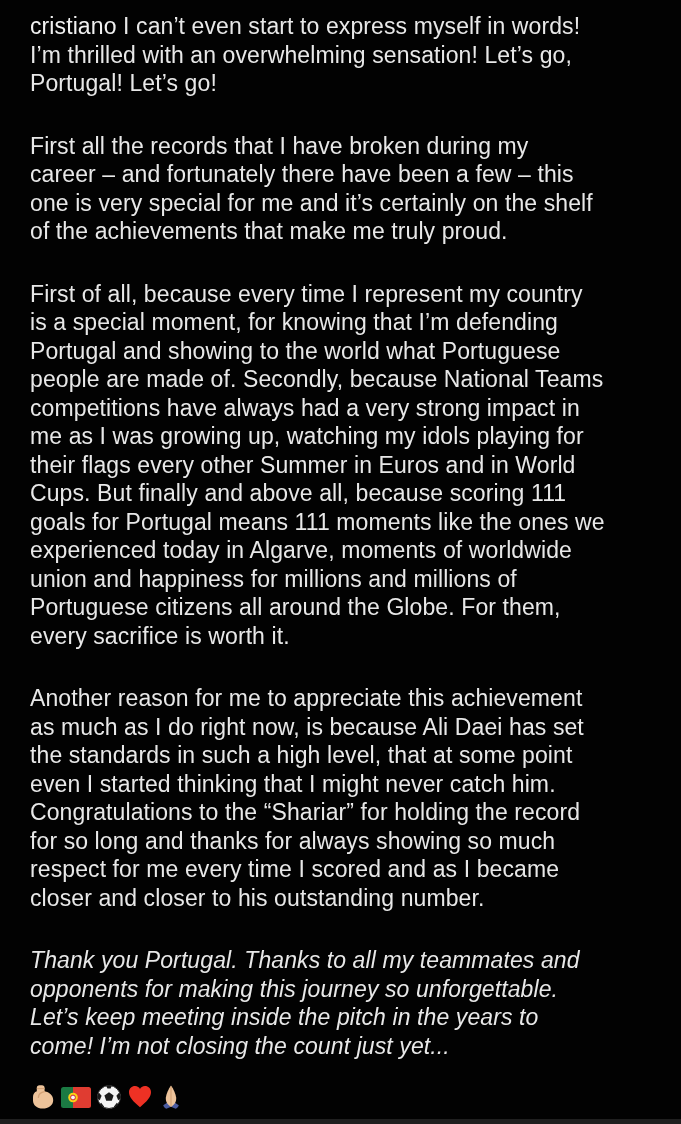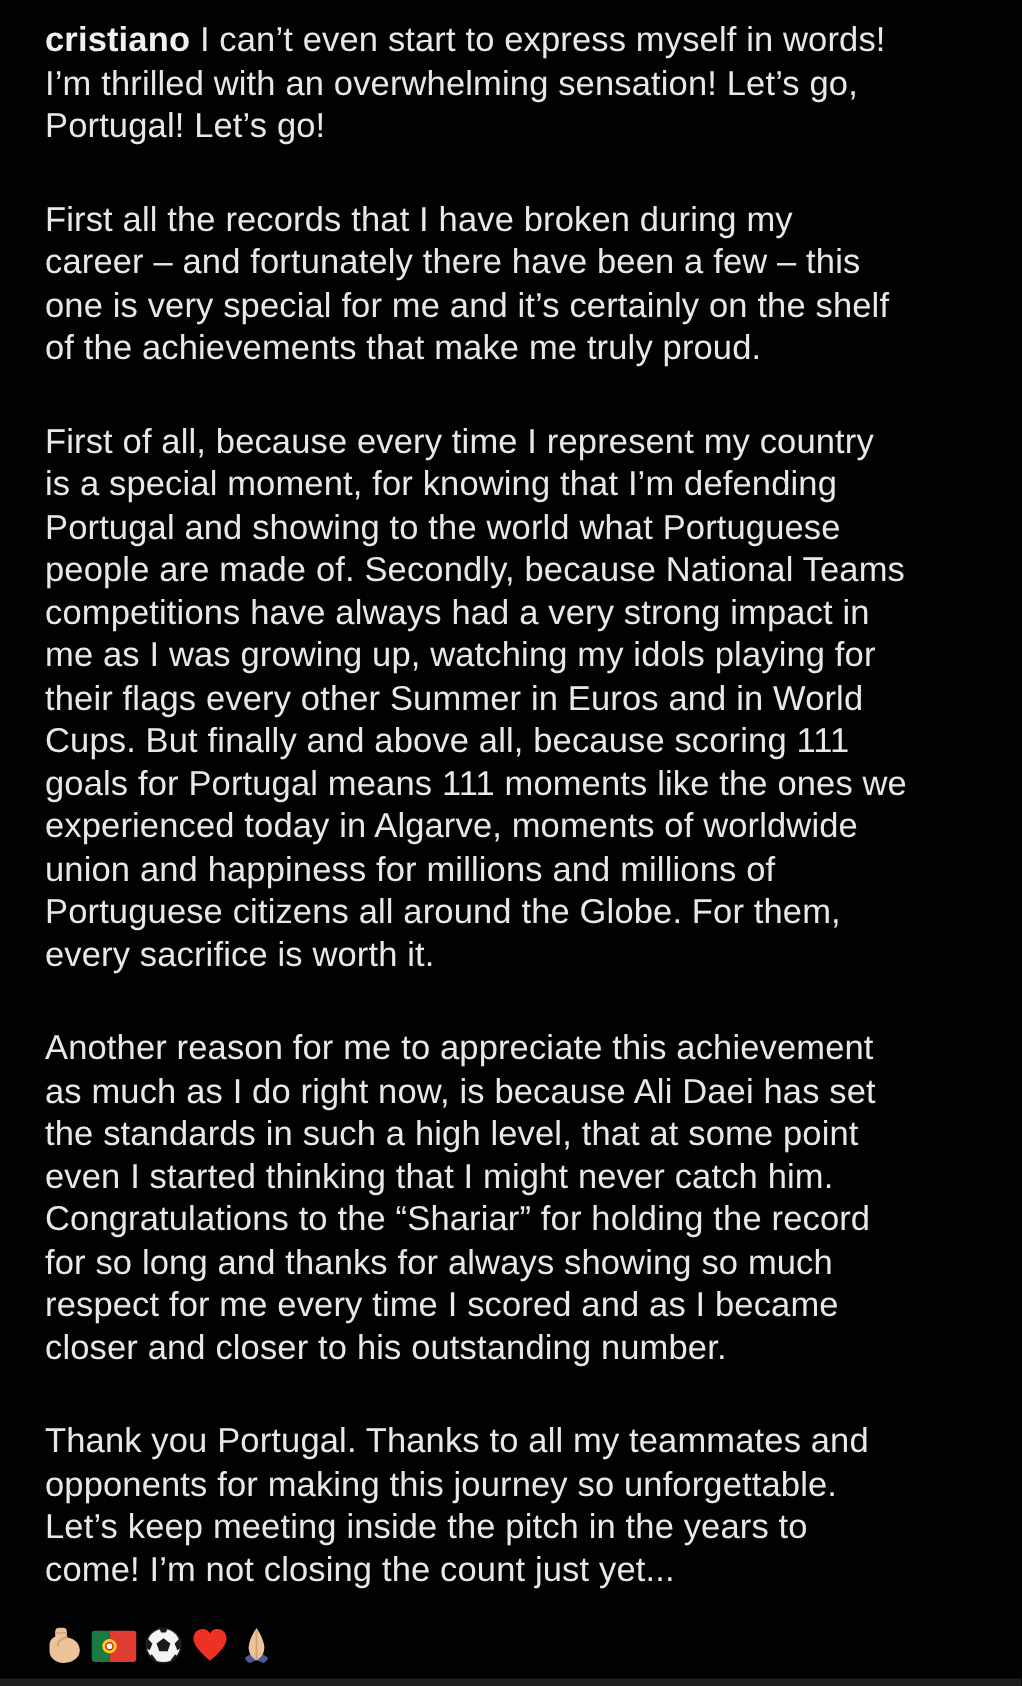--- a/index.html
+++ b/index.html
@@ -20,23 +20,24 @@
     font-size: 23px;
     line-height: 28.5px;
     letter-spacing: 0.1px;
   }
   .post p {
     margin: 0 0 34px 0;
     white-space: pre-line;
   }
   .post p:last-of-type {
     margin-bottom: 0;
+    font-style: italic;
   }
   .username {
-    font-weight: 700;
+    font-weight: 400;
     color: #f1f1f1;
     cursor: pointer;
   }
   .emoji-row {
     display: flex;
     align-items: center;
     gap: 5px;
     margin-top: 22px;
     height: 30px;
   }

